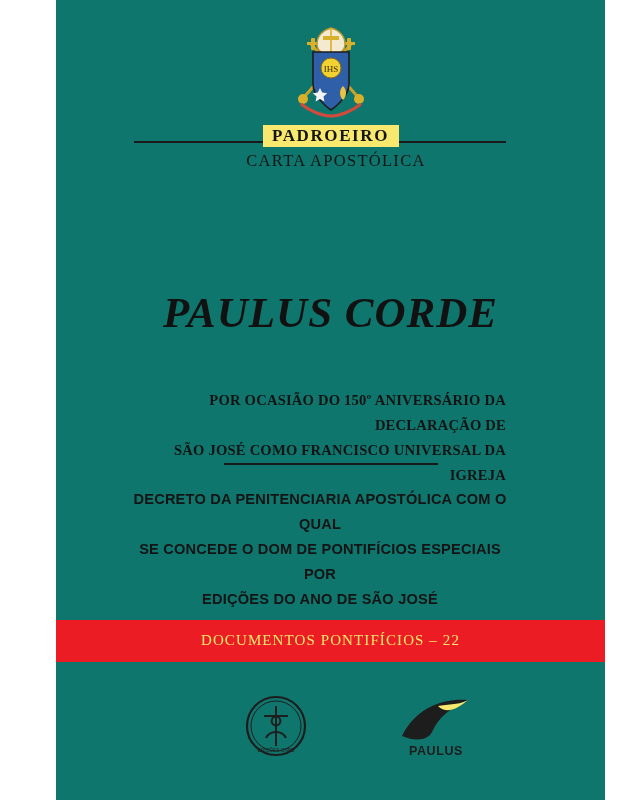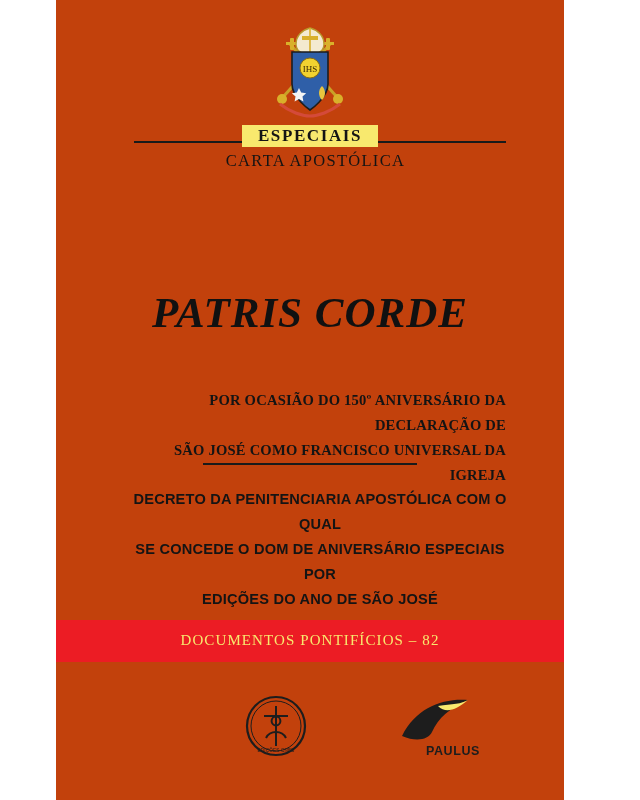--- a/index.html
+++ b/index.html
@@ -16,23 +16,23 @@
   .page {
     position: relative;
     width: 640px;
     height: 800px;
     background: #ffffff;
   }
   .cover {
     position: absolute;
     left: 56px;
     top: 0;
-    width: 508px;
+    width: 549px;
     height: 800px;
-    background: #c2410c;
+    background: #0f766e;
     overflow: hidden;
   }
   
   .crest {
     position: absolute;
     left: 50%;
     top: 22px;
     transform: translateX(-50%);
     width: 96px;
     height: 98px;
@@ -174,21 +174,21 @@
     left: 342px;
     top: 698px;
     width: 76px;
     height: 46px;
   }
   .logo-paulus-label {
     position: absolute;
     left: 336px;
     top: 744px;
     width: 88px;
-    text-align: right;
+    text-align: center;
     font-family: "Liberation Sans", sans-serif;
     font-weight: bold;
     font-size: 12.5px;
     letter-spacing: 0.6px;
     color: #1d1d1d;
   }
 </style>
 </head>
 <body>
 
@@ -225,40 +225,40 @@
         <path d="M37 66 l2.2 4.6 5 .6 -3.7 3.4 .9 5 -4.4-2.5 -4.4 2.5 .9-5 -3.7-3.4 5-.6 Z" fill="#f4f4f4"></path>
 
         <path d="M60 64 C56 68 56 74 60 78 C64 74 64 68 60 64 Z" fill="#e8c53f"></path>
 
         <path d="M18 82 C28 90 40 94 48 94 C56 94 68 90 78 82" fill="none" stroke="#d44a3a" stroke-width="3"></path>
       </svg>
     </span>
 
     <div class="rule-top"></div>
     <div class="francisco-bg"></div>
-    <div class="francisco">ESPECIAIS</div>
+    <div class="francisco">PADROEIRO</div>
     <div class="carta">CARTA APOSTÓLICA</div>
 
-    <div class="title">PATRIS CORDE</div>
+    <div class="title">PAULUS CORDE</div>
 
     <div class="sub1">
       <div>POR OCASIÃO DO 150º ANIVERSÁRIO DA DECLARAÇÃO DE</div>
       <div>SÃO JOSÉ COMO FRANCISCO UNIVERSAL DA IGREJA</div>
     </div>
 
     <div class="rule-mid"></div>
 
     <div class="sub2">
       <div>DECRETO DA PENITENCIARIA APOSTÓLICA COM O QUAL</div>
-      <div>SE CONCEDE O DOM DE ANIVERSÁRIO ESPECIAIS POR</div>
+      <div>SE CONCEDE O DOM DE PONTIFÍCIOS ESPECIAIS POR</div>
       <div>EDIÇÕES DO ANO DE SÃO JOSÉ</div>
     </div>
 
     <div class="band"></div>
-    <div class="band-text">DOCUMENTOS PONTIFÍCIOS  –  82</div>
+    <div class="band-text">DOCUMENTOS PONTIFÍCIOS  –  22</div>
 
     <span class="logo-cnbb">
       <svg viewBox="0 0 64 64" width="64" height="64" xmlns="http://www.w3.org/2000/svg">
         <circle cx="32" cy="32" r="29" fill="none" stroke="#1d1d1d" stroke-width="2.2"></circle>
         <circle cx="32" cy="32" r="25" fill="none" stroke="#1d1d1d" stroke-width="1"></circle>
         <path d="M32 12 L32 52" stroke="#1d1d1d" stroke-width="2"></path>
         <path d="M20 22 L44 22" stroke="#1d1d1d" stroke-width="2"></path>
         <path d="M22 44 C26 36 38 36 42 44" fill="none" stroke="#1d1d1d" stroke-width="2"></path>
         <circle cx="32" cy="27" r="4.4" fill="none" stroke="#1d1d1d" stroke-width="2"></circle>
       </svg>

